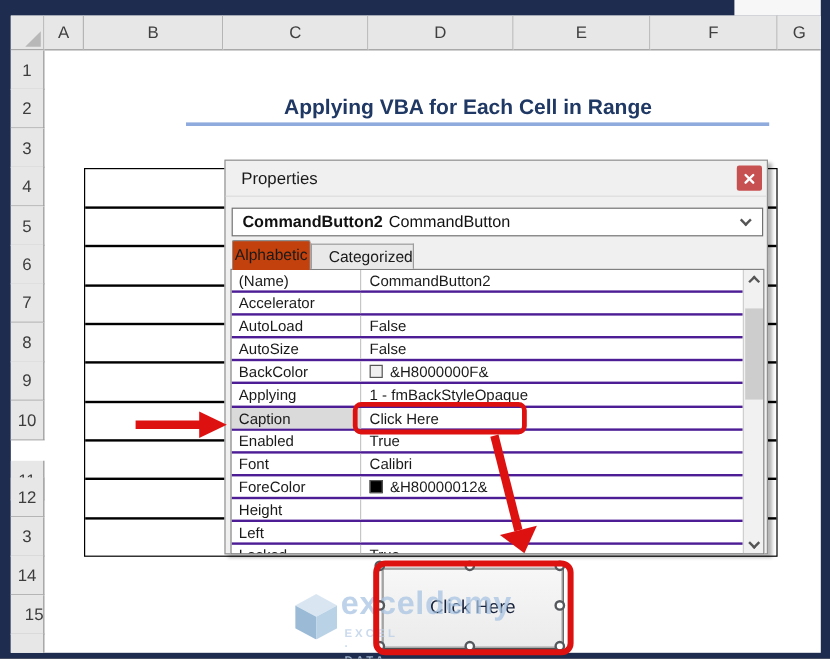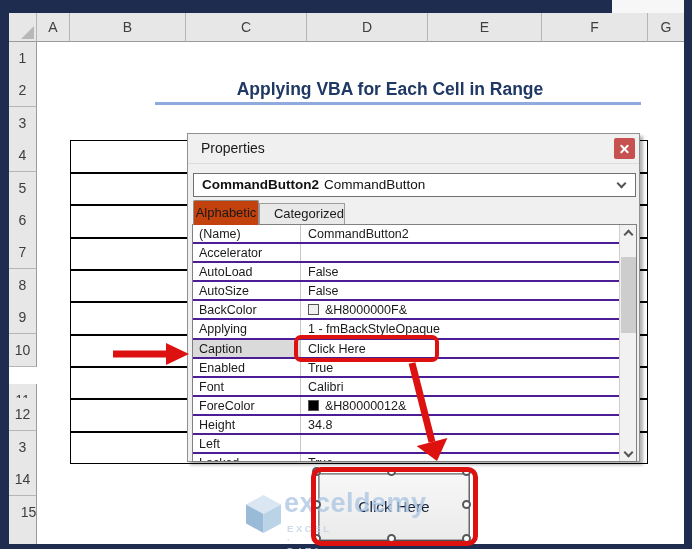--- a/index.html
+++ b/index.html
@@ -171,21 +171,20 @@
       <div class="prop-row">
         <span class="prop-name">Font</span>
         <span class="prop-val">Calibri</span>
       </div>
       <div class="prop-row">
         <span class="prop-name">ForeColor</span>
         <span class="prop-val"><span class="swatch black"></span><span>&amp;H80000012&amp;</span></span>
       </div>
       <div class="prop-row">
         <span class="prop-name">Height</span>
-        <span class="prop-val">34.8</span>
       </div>
       <div class="prop-row">
         <span class="prop-name">Left</span>
       </div>
       <div class="prop-row">
         <span class="prop-name">Locked</span>
         <span class="prop-val">True</span>
       </div>
       <div class="prop-scroll">
         <span class="scr-btn up">

